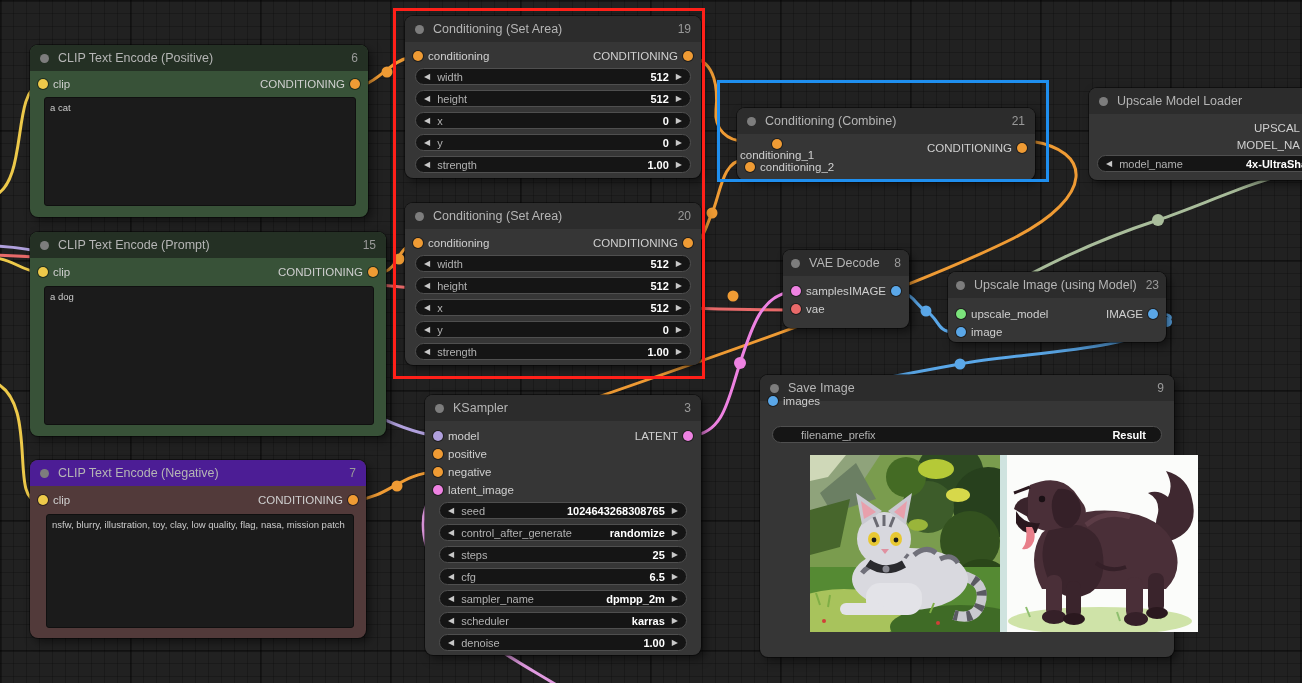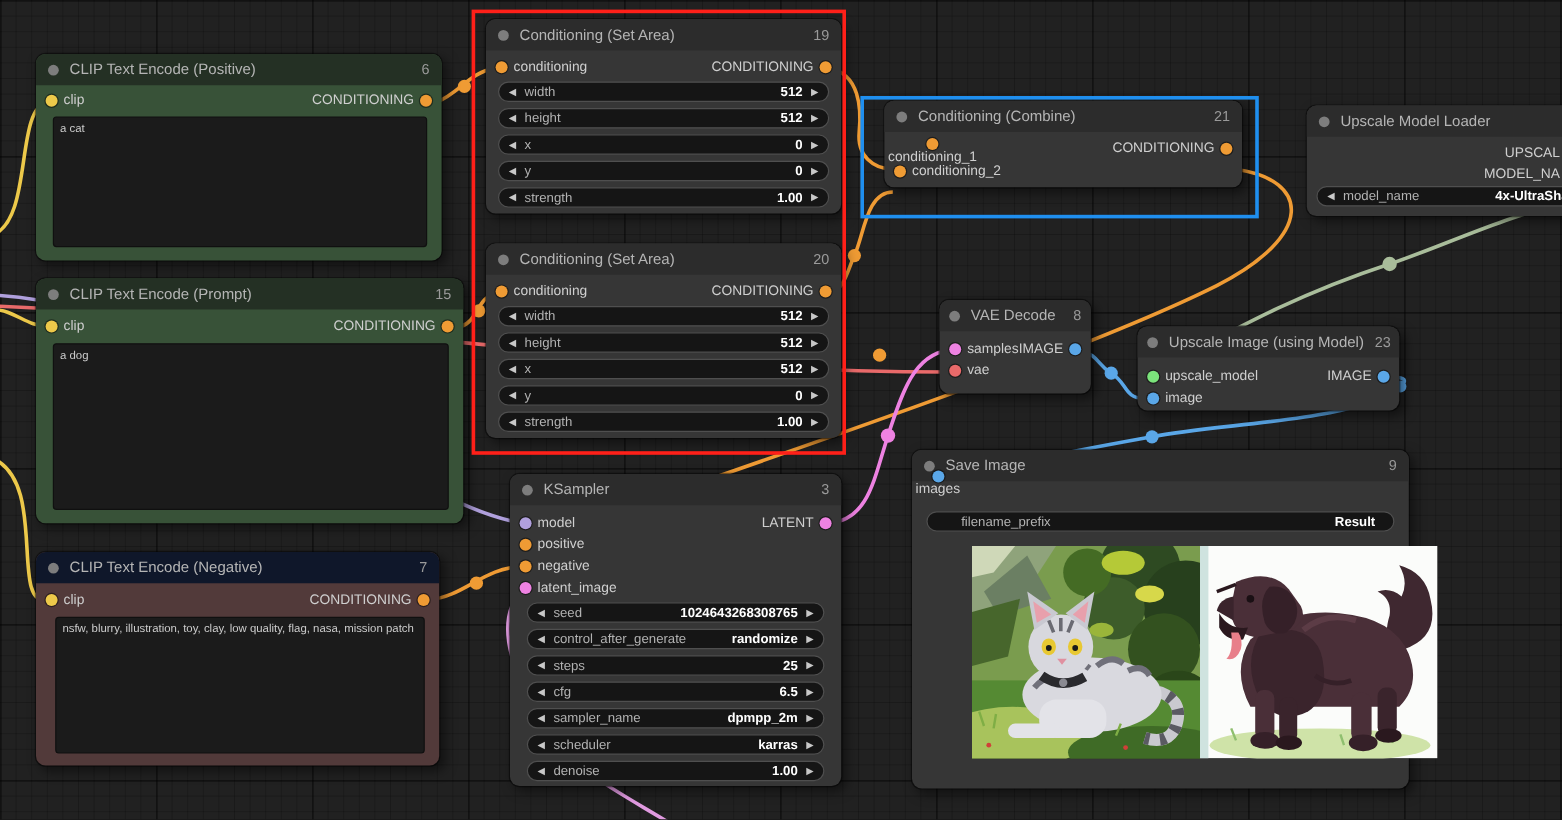--- a/index.html
+++ b/index.html
@@ -13,21 +13,21 @@
     background-size:13px 13px,13px 13px,130px 130px,130px 130px;
     font-family:"Liberation Sans", sans-serif;}
   .wires{position:absolute;left:0;top:0;z-index:0;pointer-events:none;}
   .node{position:absolute;z-index:1;border-radius:8px;background:#363636;
     box-shadow:0 0 0 1px rgba(0,0,0,.45), 4px 4px 10px rgba(0,0,0,.5);}
   .node.green{background:#385238;}
   .node.red{background:#523a3a;}
   .nhead{position:absolute;left:0;top:0;right:0;height:26px;border-radius:8px 8px 0 0;
     background:#2c2c2c;display:flex;align-items:center;padding:0 10px;box-sizing:border-box;}
   .green .nhead{background:#243024;}
-  .red .nhead{background:#0f172a;}
+  .red .nhead{background:#4c1d95;}
   .ndot{width:9px;height:9px;border-radius:50%;background:#7d7d7d;margin-right:9px;flex:none;}
   .ntitle{font-size:12.5px;color:#b5b5b5;white-space:nowrap;overflow:hidden;}
   .nbadge{margin-left:auto;font-size:12px;color:#9a9a9a;}
   .row{position:absolute;height:18px;display:flex;align-items:center;}
   .row.in{left:3px;}
   .row.out{right:3px;flex-direction:row-reverse;}
   .pin{width:10px;height:10px;border-radius:50%;margin:0 5px;flex:none;
     box-shadow:0 0 0 1px rgba(0,0,0,.45);}
   .lbl{font-size:11.5px;color:#cfcfcf;white-space:nowrap;}
   .widget{position:absolute;left:10px;right:10px;height:17px;border-radius:10px;
@@ -216,21 +216,21 @@
       <span class="warr">▶</span>
     </div>
     <div class="widget" style="top:140px;">
       <span class="warr">◀</span>
       <span class="wlabel">strength</span>
       <span class="wvalue">1.00</span>
       <span class="warr">▶</span>
     </div>
   </div>
 
-  <div class="node" style="left:737px;top:84px;width:298px;height:72px;">
+  <div class="node" style="left:737px;top:108px;width:298px;height:72px;">
     <div class="nhead">
       <span class="ndot"></span>
       <span class="ntitle">Conditioning (Combine)</span>
       <span class="nbadge">21</span>
     </div>
     <div class="row in" style="top:31px;flex-direction:column;">
       <span class="pin" style="background:#ef9b34;"></span>
       <span class="lbl">conditioning_1</span>
     </div>
     <div class="row out" style="top:31px;">
@@ -370,21 +370,21 @@
       <span class="warr">▶</span>
     </div>
   </div>
 
   <div class="node" style="left:760px;top:375px;width:414px;height:282px;">
     <div class="nhead">
       <span class="ndot"></span>
       <span class="ntitle">Save Image</span>
       <span class="nbadge">9</span>
     </div>
-    <div class="row in" style="top:17px;flex-direction:column;">
+    <div class="row in" style="top:17px;">
       <span class="pin" style="background:#5aa7e8;"></span>
       <span class="lbl">images</span>
     </div>
     <div class="widget" style="top:51px;left:12px;right:12px;">
       <span class="wlabel" style="margin-left:20px;">filename_prefix</span>
       <span class="wvalue">Result</span>
     </div>
     <div class="imgwrap" style="left:50px;top:80px;width:388px;height:177px;">
 
       <svg width="190" height="177" viewBox="0 0 190 177" preserveAspectRatio="none" role="img">

